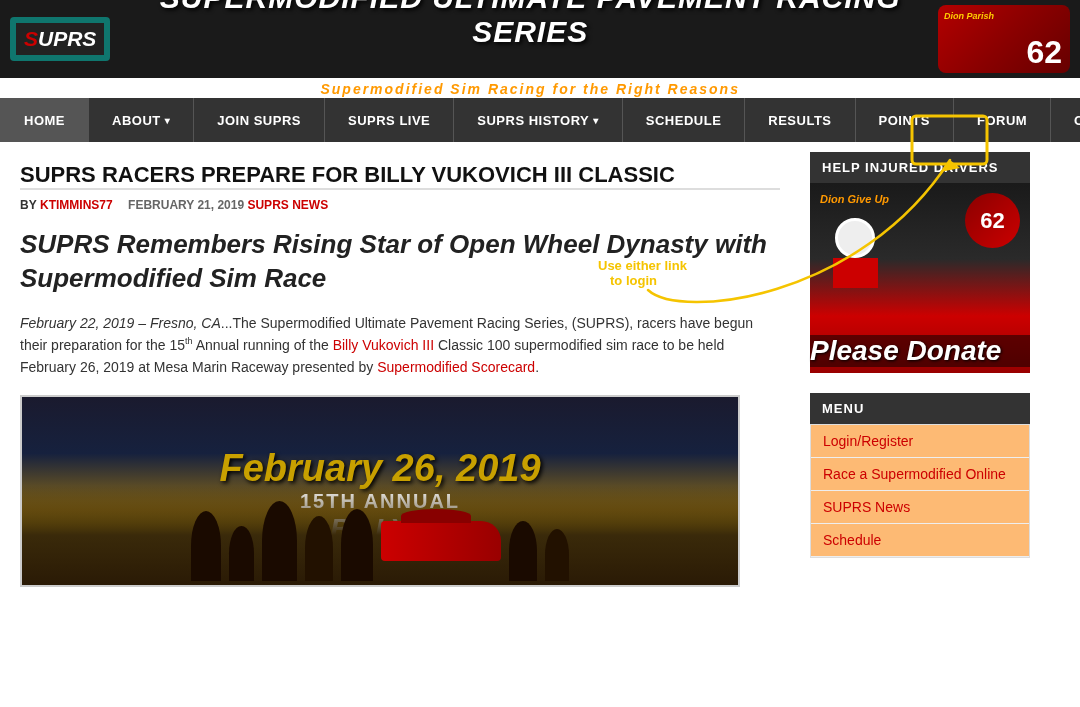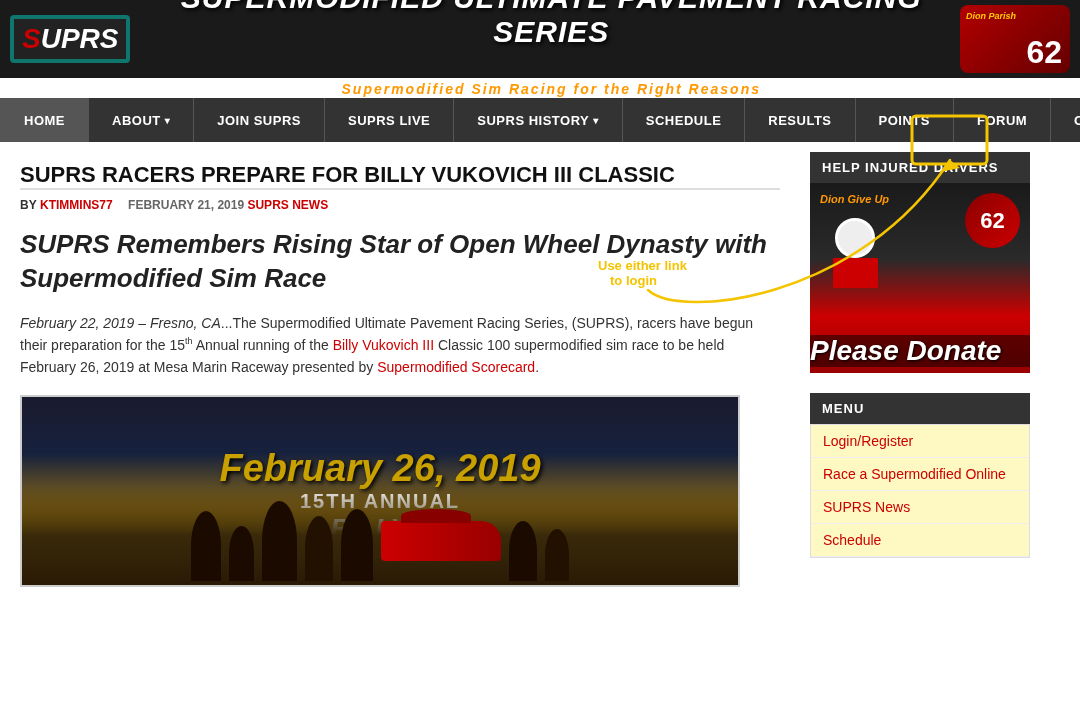--- a/index.html
+++ b/index.html
@@ -9,26 +9,26 @@
     .header-banner {
       background: #1a1a1a;
       height: 78px;
       display: flex;
       align-items: center;
       padding: 0 10px;
       position: relative;
     }
     .header-logo-left {
       background: #222;
-      border: 4px solid #0f766e;
+      border: 6px solid #0f766e;
       border-radius: 4px;
       padding: 4px 8px;
       color: #fff;
       font-weight: 900;
-      font-size: 28px;
+      font-size: 21px;
       font-style: italic;
       margin-right: 12px;
     }
     .header-logo-left span { color: #c00; }
     .header-title-block { flex: 1; text-align: center; }
     .header-title-main {
       font-size: 30px;
       font-weight: 900;
       font-style: italic;
       color: #fff;
@@ -38,21 +38,21 @@
     }
     .header-title-sub {
       font-size: 14px;
       font-style: italic;
       color: #f90;
       font-weight: bold;
       letter-spacing: 2px;
       margin-top: 32px;
     }
     .header-logo-right {
-      width: 110px;
+      width: 132px;
       height: 68px;
       background: linear-gradient(135deg, #b30000 0%, #8b0000 50%, #660000 100%);
       border-radius: 8px;
       display: flex;
       align-items: center;
       justify-content: center;
       color: #fff;
       font-size: 11px;
       font-weight: bold;
       text-align: left;
@@ -273,21 +273,21 @@
     }
     .never-give-up {
       position: absolute;
       top: 10px;
       left: 10px;
       color: #f90;
       font-size: 11px;
       font-weight: bold;
       font-style: italic;
     }
-    .menu-links { background: #fef9c3; border: 1px solid #ddd; }
+    .menu-links { background: #fdba74; border: 1px solid #ddd; }
     .menu-link {
       display: block;
       color: #c00;
       font-size: 14px;
       padding: 8px 12px;
       border-bottom: 1px solid #eee;
       cursor: pointer;
       text-decoration: none;
     }
 

